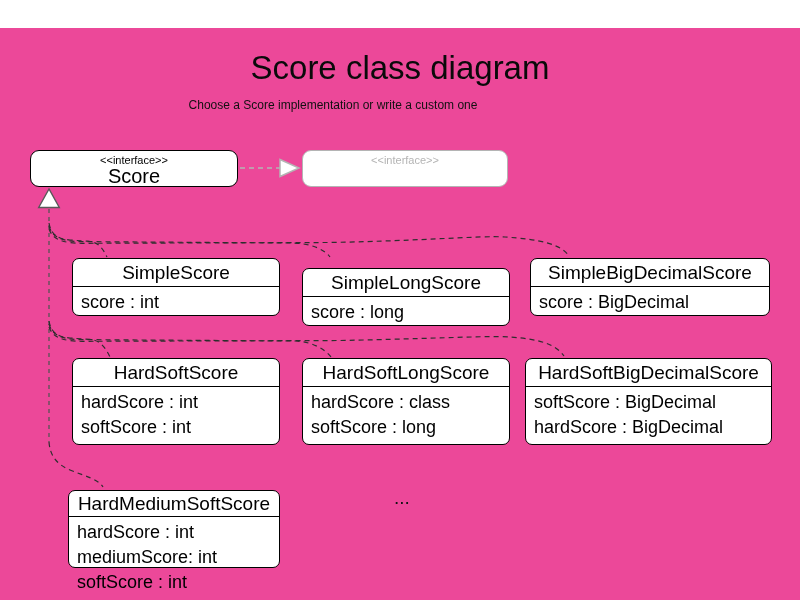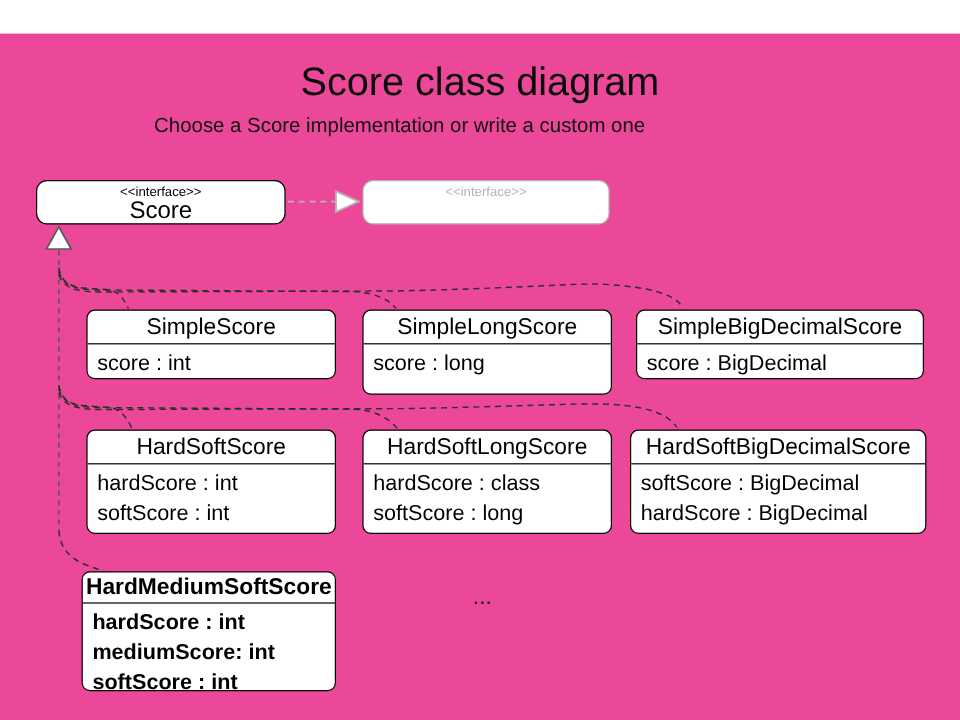--- a/index.html
+++ b/index.html
@@ -7,21 +7,21 @@
     position:relative;width:800px;height:600px;background:#ec4899;
     font-family:"Liberation Sans",sans-serif;color:#000;overflow:hidden;margin-top:28px;
   }
   .abs{position:absolute;}
   #title{
     left:0;top:22px;width:800px;text-align:center;
     font-size:33px;line-height:36px;color:#0a0a0a;letter-spacing:0;
   }
   #subtitle{
     left:0;top:68px;width:666px;text-align:center;
-    font-size:17px;line-height:18px;color:#111;
+    font-size:12px;line-height:18px;color:#111;
   }
   
   .iface{
     box-sizing:border-box;border:1.6px solid #000;border-radius:9px;
     background:#fff;text-align:center;padding-top:3px;
   }
   .iface .stereo{font-size:11px;line-height:12px;color:#000;}
   .iface .iname{font-size:20px;line-height:20px;color:#000;}
   .iface.muted{border-color:#b4b4b4;}
   .iface.muted .stereo,.iface.muted .iname{color:#b4b4b4;}
@@ -77,21 +77,21 @@
     <div class="stereo">&lt;&lt;interface&gt;&gt;</div>
   </div>
 
   <div class="abs cls" style="left:72px;top:230px;width:208px;height:58px;">
     <div class="cls-name">SimpleScore</div>
     <div class="cls-attrs">
       <div class="attr">score : int</div>
     </div>
   </div>
 
-  <div class="abs cls" style="left:302px;top:230px;width:208px;height:71px;">
+  <div class="abs cls" style="left:302px;top:240px;width:208px;height:58px;">
     <div class="cls-name">SimpleLongScore</div>
     <div class="cls-attrs">
       <div class="attr">score : long</div>
     </div>
   </div>
 
   <div class="abs cls" style="left:530px;top:230px;width:240px;height:58px;">
     <div class="cls-name">SimpleBigDecimalScore</div>
     <div class="cls-attrs">
       <div class="attr">score : BigDecimal</div>
@@ -115,21 +115,21 @@
   </div>
 
   <div class="abs cls" style="left:525px;top:330px;width:247px;height:87px;">
     <div class="cls-name">HardSoftBigDecimalScore</div>
     <div class="cls-attrs">
       <div class="attr">softScore : BigDecimal</div>
       <div class="attr">hardScore : BigDecimal</div>
     </div>
   </div>
 
-  <div class="abs cls h26" style="left:68px;top:448px;width:212px;height:100px;font-weight:bold;">
+  <div class="abs cls h26" style="left:68px;top:462px;width:212px;height:78px;">
     <div class="cls-name">HardMediumSoftScore</div>
     <div class="cls-attrs">
       <div class="attr">hardScore : int</div>
       <div class="attr">mediumScore: int</div>
       <div class="attr">softScore : int</div>
     </div>
   </div>
 
   <div id="ellipsis" class="abs">...</div>
 

